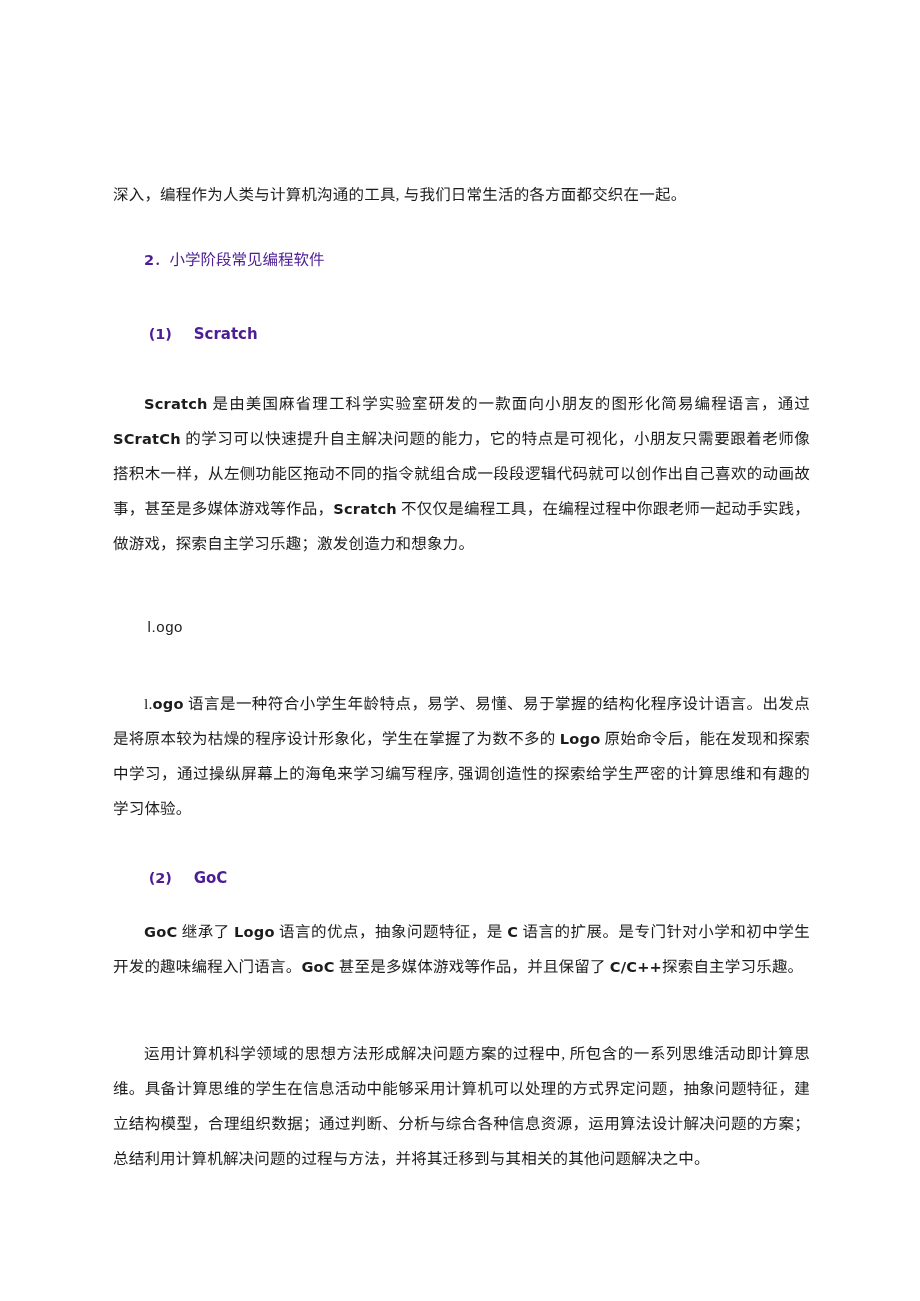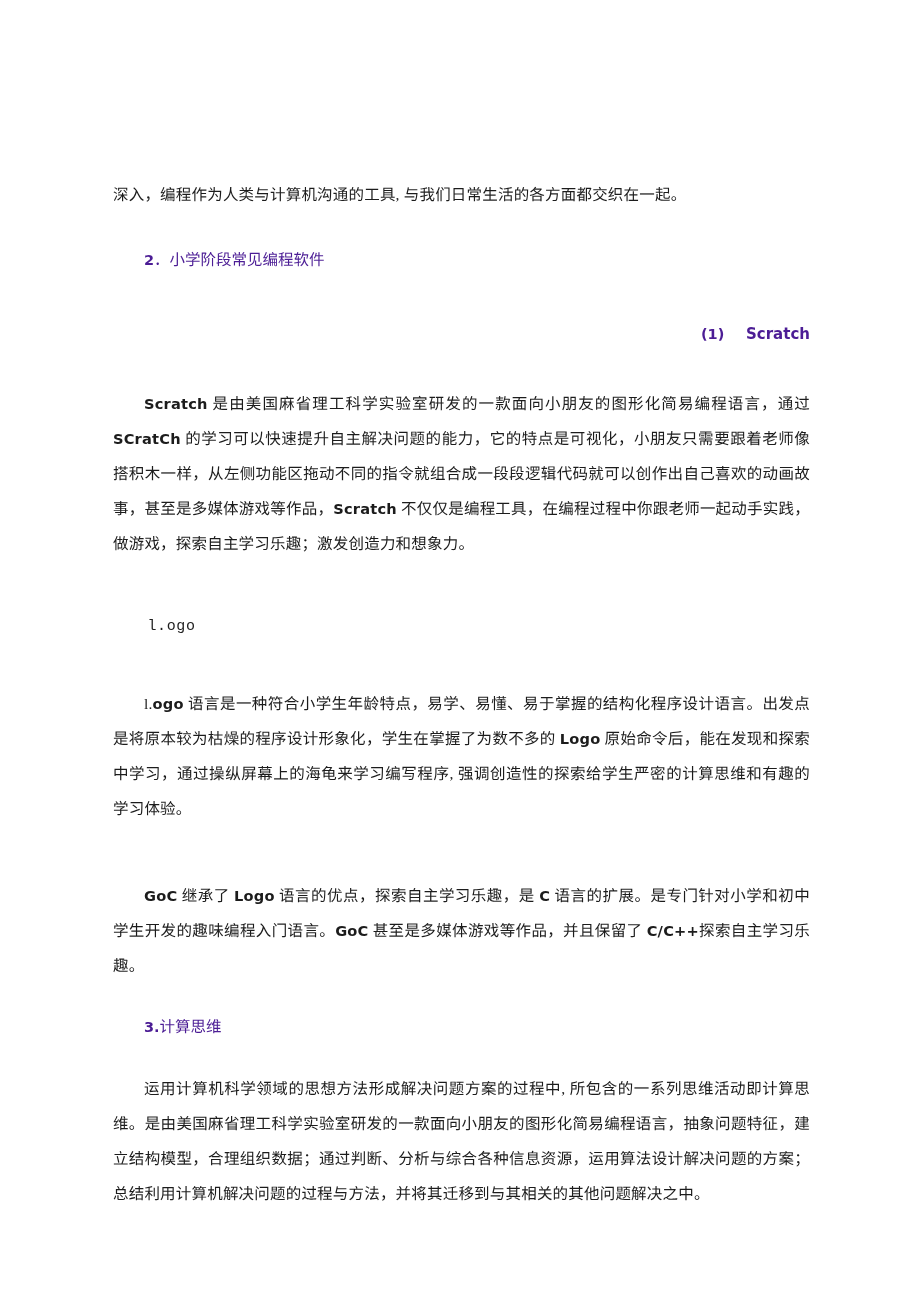--- a/index.html
+++ b/index.html
@@ -63,21 +63,20 @@
     font-size: 14.5px;
   }
 
   .heading .cn {
     font-family: "Liberation Serif", "DejaVu Serif", serif;
     font-weight: 400;
   }
 
   .heading.sub {
     text-indent: 2.3em;
-    text-align: right;
   }
   .heading.sub .marker {
     font-family: "DejaVu Sans", "Liberation Sans", sans-serif;
     font-weight: 700;
     font-size: 14.5px;
   }
   .heading.sub .title {
     font-family: "DejaVu Sans", "Liberation Sans", sans-serif;
     font-weight: 700;
     font-size: 15px;
@@ -89,21 +88,21 @@
     font-family: "DejaVu Sans", "Liberation Sans", sans-serif;
     font-weight: 700;
     font-size: 14.6px;
   }
 
   .logo-heading {
     font-size: 15px;
     line-height: 35px;
     margin: 0;
     text-indent: 2.3em;
-    font-family: Liberation Mono, monospace;
+    font-family: Liberation Sans, sans-serif;
     letter-spacing: 0.6px;
     color: #1f1f1f;
   }
 
   .sp-18 { height: 18px; }
   .sp-26 { height: 26px; }
   .sp-30 { height: 30px; }
   .sp-34 { height: 34px; }
   .sp-38 { height: 38px; }
   .sp-42 { height: 42px; }
@@ -136,29 +135,29 @@
     <div class="sp-48"></div>
 
     <p class="logo-heading">l.ogo</p>
 
     <div class="sp-42"></div>
 
     <p class="para indent"><span>l.</span><b class="term">ogo</b><span> 语言是一种符合小学生年龄特点，易学、易懂、易于掌握的结构化程序设计语言。出发点是将原本较为枯燥的程序设计形象化，学生在掌握了为数不多的 </span><b class="term">Logo</b><span> 原始命令后，能在发现和探索中学习，通过操纵屏幕上的海龟来学习编写程序, 强调创造性的探索给学生严密的计算思维和有趣的学习体验。</span></p>
 
     <div class="sp-34"></div>
 
+    <p class="heading sub">
+      <span class="marker">(2)</span><span class="title">GoC</span>
+    </p>
 
     <div class="sp-18"></div>
 
-    <p class="para indent"><b class="term">GoC</b><span> 继承了 </span><b class="term">Logo</b><span> 语言的优点，探索自主学习乐趣，是 </span><b class="term">C</b><span> 语言的扩展。是专门针对小学和初中学生开发的趣味编程入门语言。</span><b class="term">GoC</b><span> 甚至是多媒体游戏等作品，并且保留了 </span><b class="term">C/C++</b><span>探索自主学习乐趣。</span></p>
+    <p class="para indent"><b class="term">GoC</b><span> 继承了 </span><b class="term">Logo</b><span> 语言的优点，抽象问题特征，是 </span><b class="term">C</b><span> 语言的扩展。是专门针对小学和初中学生开发的趣味编程入门语言。</span><b class="term">GoC</b><span> 甚至是多媒体游戏等作品，并且保留了 </span><b class="term">C/C++</b><span>探索自主学习乐趣。</span></p>
 
     <div class="sp-26"></div>
 
-    <p class="heading">
-      <span class="num">3.</span><span class="cn">计算思维</span>
-    </p>
 
     <div class="sp-26"></div>
 
-    <p class="para indent">运用计算机科学领域的思想方法形成解决问题方案的过程中, 所包含的一系列思维活动即计算思维。是由美国麻省理工科学实验室研发的一款面向小朋友的图形化简易编程语言，抽象问题特征，建立结构模型，合理组织数据；通过判断、分析与综合各种信息资源，运用算法设计解决问题的方案；总结利用计算机解决问题的过程与方法，并将其迁移到与其相关的其他问题解决之中。</p>
+    <p class="para indent">运用计算机科学领域的思想方法形成解决问题方案的过程中, 所包含的一系列思维活动即计算思维。具备计算思维的学生在信息活动中能够采用计算机可以处理的方式界定问题，抽象问题特征，建立结构模型，合理组织数据；通过判断、分析与综合各种信息资源，运用算法设计解决问题的方案；总结利用计算机解决问题的过程与方法，并将其迁移到与其相关的其他问题解决之中。</p>
 
   </div>
 </div>
 
 </body></html>

